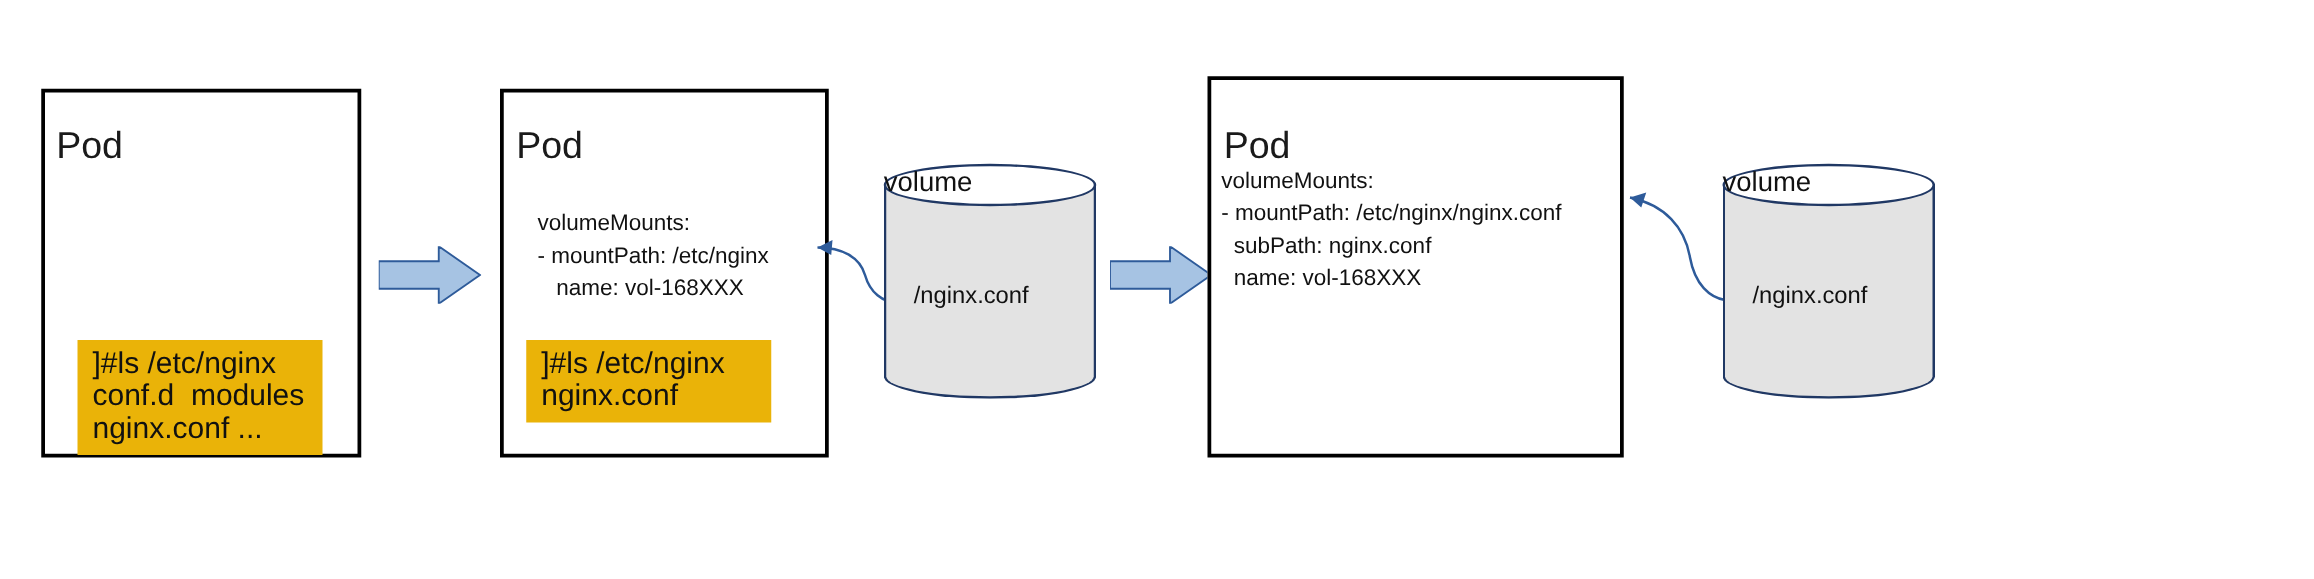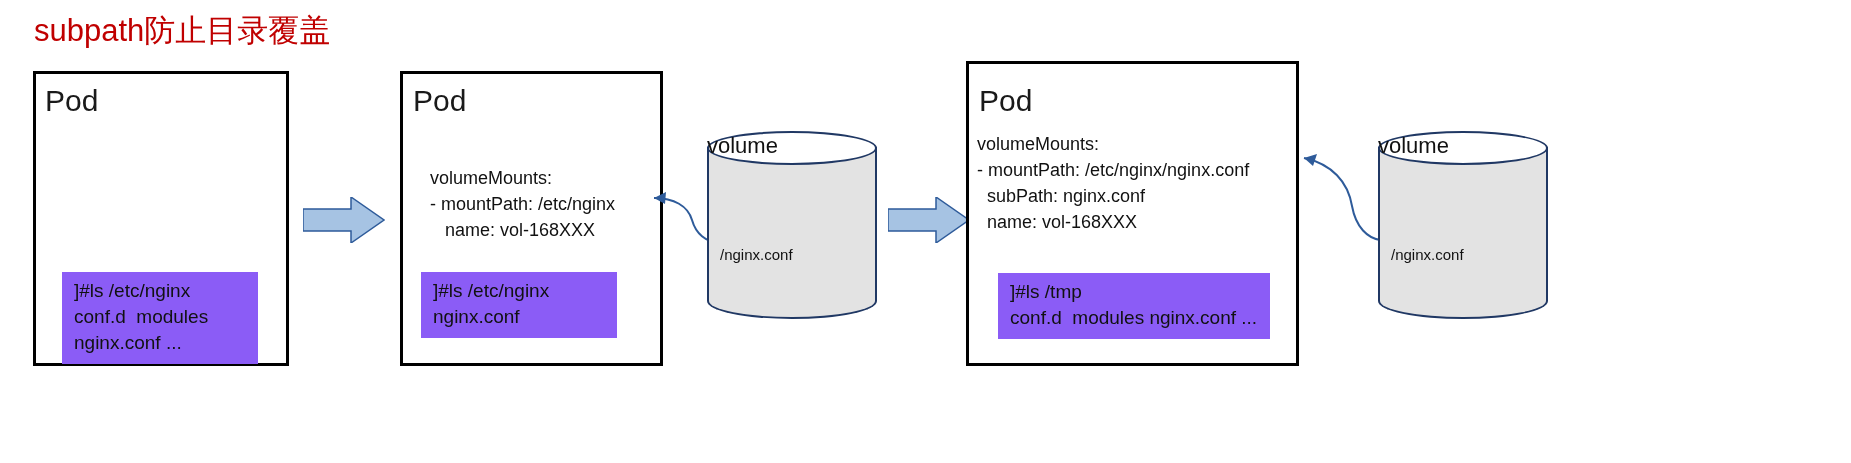--- a/index.html
+++ b/index.html
@@ -27,34 +27,35 @@
     border:3px solid #000000;
     background:#ffffff;
     box-sizing:border-box;
   }
   .pod-title{
     position:absolute;
     font-size:30px;
     color:#1a1a1a;
     font-weight:400;
     white-space:nowrap;
+    margin-top:16px;
   }
 
   .spec{
     position:absolute;
     font-size:18px;
     line-height:26px;
     color:#111111;
     white-space:pre;
   }
 
   .term{
     position:absolute;
-    background:#8b5cf6;
-    font-size:19px;
+    background:#eab308;
+    font-size:24px;
     line-height:26px;
     color:#111111;
     white-space:pre;
     padding:6px 12px 8px 12px;
     box-sizing:border-box;
   }
 
   
   .arrow{position:absolute;}
 
@@ -83,35 +84,33 @@
   }
   .cyl .cyl-label{
     position:absolute;
     left:0;top:2px;width:100%;
     font-size:22px;
     color:#111111;
     white-space:nowrap;
   }
   .cyl .cyl-sub{
     position:absolute;
-    left:13px;
-    font-size:15px;
+    left:24px;
+    font-size:19px;
     color:#111111;
     white-space:nowrap;
-    margin-top:20px;
   }
 
   .curve{position:absolute;}
 </style>
 </head>
 <body>
 
 <div class="stage">
 
-  <div class="title">subpath防止目录覆盖</div>
 
   <div class="pod-box" style="left:33px; top:71px; width:256px; height:295px;"></div>
   <div class="pod-title" style="left:45px; top:84px;">Pod</div>
   <div class="term" style="left:62px; top:272px; width:196px;">]#ls /etc/nginx
 conf.d  modules
 nginx.conf ...</div>
 
   <div class="arrow" style="left:303px; top:197px;">
     <svg width="82" height="46" viewBox="0 0 82 46">
       <polygon points="0,12 48,12 48,0 81,23 48,46 48,34 0,34" fill="#A6C3E3" stroke="#2E5B9A" stroke-width="1.5"></polygon>
@@ -145,22 +144,20 @@
       <polygon points="0,12 48,12 48,0 81,23 48,46 48,34 0,34" fill="#A6C3E3" stroke="#2E5B9A" stroke-width="1.5"></polygon>
     </svg>
   </div>
 
   <div class="pod-box" style="left:966px; top:61px; width:333px; height:305px;"></div>
   <div class="pod-title" style="left:979px; top:84px;">Pod</div>
   <div class="spec" style="left:977px; top:131px;">volumeMounts:
 - mountPath: /etc/nginx/nginx.conf
   subPath: nginx.conf
   name: vol-168XXX</div>
-  <div class="term" style="left:998px; top:273px; width:272px;">]#ls /tmp
-conf.d  modules nginx.conf ...</div>
 
   <div class="curve" style="left:1290px; top:148px;">
     <svg width="92" height="100" viewBox="0 0 92 100">
       <path d="M90,92 C78,90 66,80 62,58 C58,34 42,16 14,10" fill="none" stroke="#2E5B9A" stroke-width="2"></path>
       <polygon points="14,10 27,6 23,18" fill="#2E5B9A"></polygon>
     </svg>
   </div>
 
   <div class="cyl" style="left:1378px; top:131px; width:170px; height:205px;">
     <div class="body" style="height:172px;"></div>

